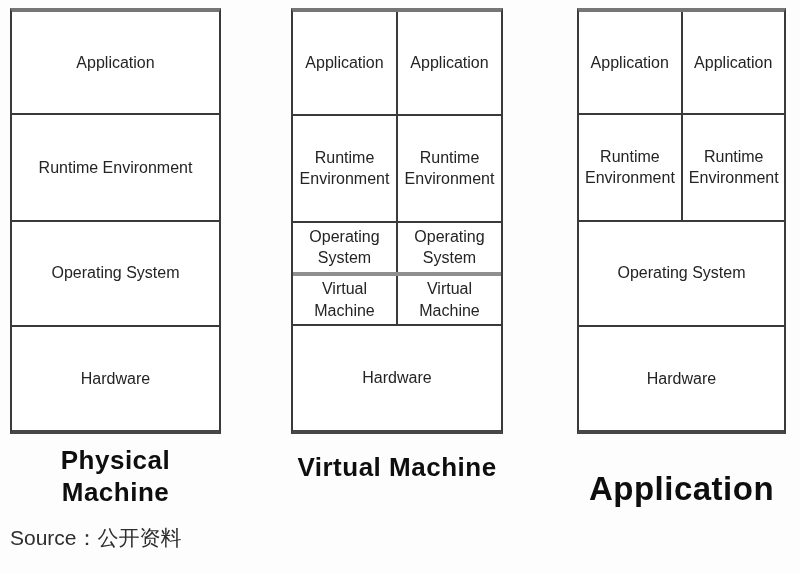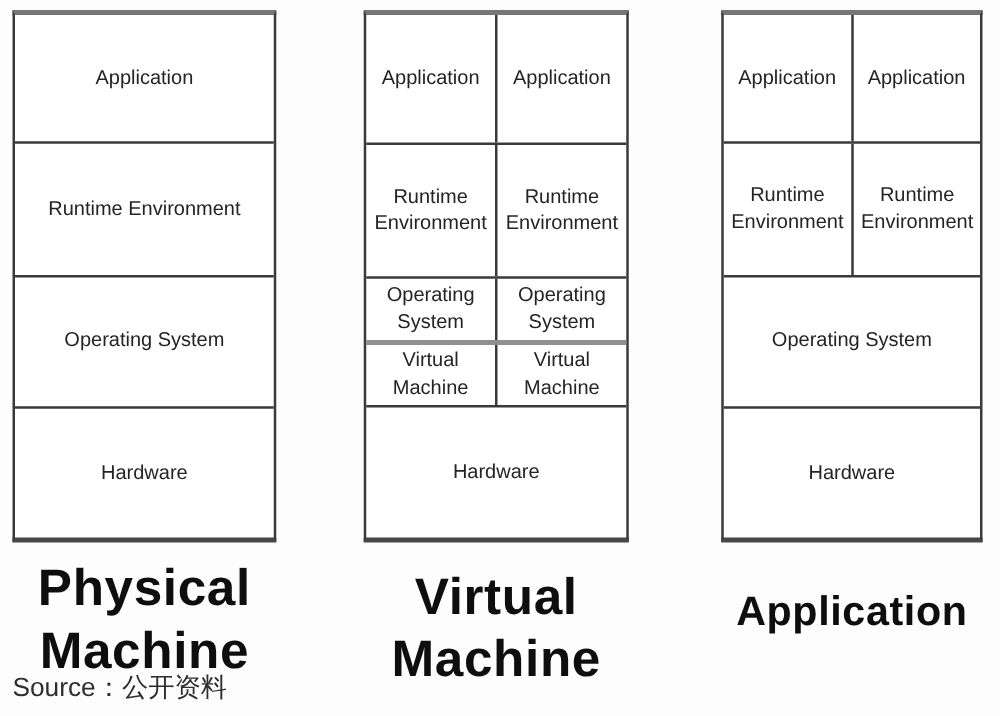--- a/index.html
+++ b/index.html
@@ -59,34 +59,34 @@
     padding: 2px 6px;
     box-sizing: border-box;
   }
   .cell + .cell { border-left: 2px solid #3a3a3a; }
 
   
   .stack-label {
     position: absolute;
     text-align: center;
     font-weight: bold;
-    font-size: 41px;
+    font-size: 26px;
     line-height: 1.22;
     letter-spacing: 0.5px;
     color: #0e0e0e;
   }
   #label-physical   { left: 10px;  width: 211px; top: 445px; }
   #label-virtual    { left: 291px; width: 212px; top: 452px; }
   #label-containers { left: 577px; width: 209px; top: 469px; font-size: 33px; }
 
   
   .source-line {
     position: absolute;
     left: 10px;
-    top: 536px;
+    top: 524px;
     font-size: 21px;
     color: #2e2e2e;
   }
 </style>
 </head>
 <body>
 
 <div class="stack" id="stack-physical">
   <div class="row h104">
     <div class="cell">Application</div>

